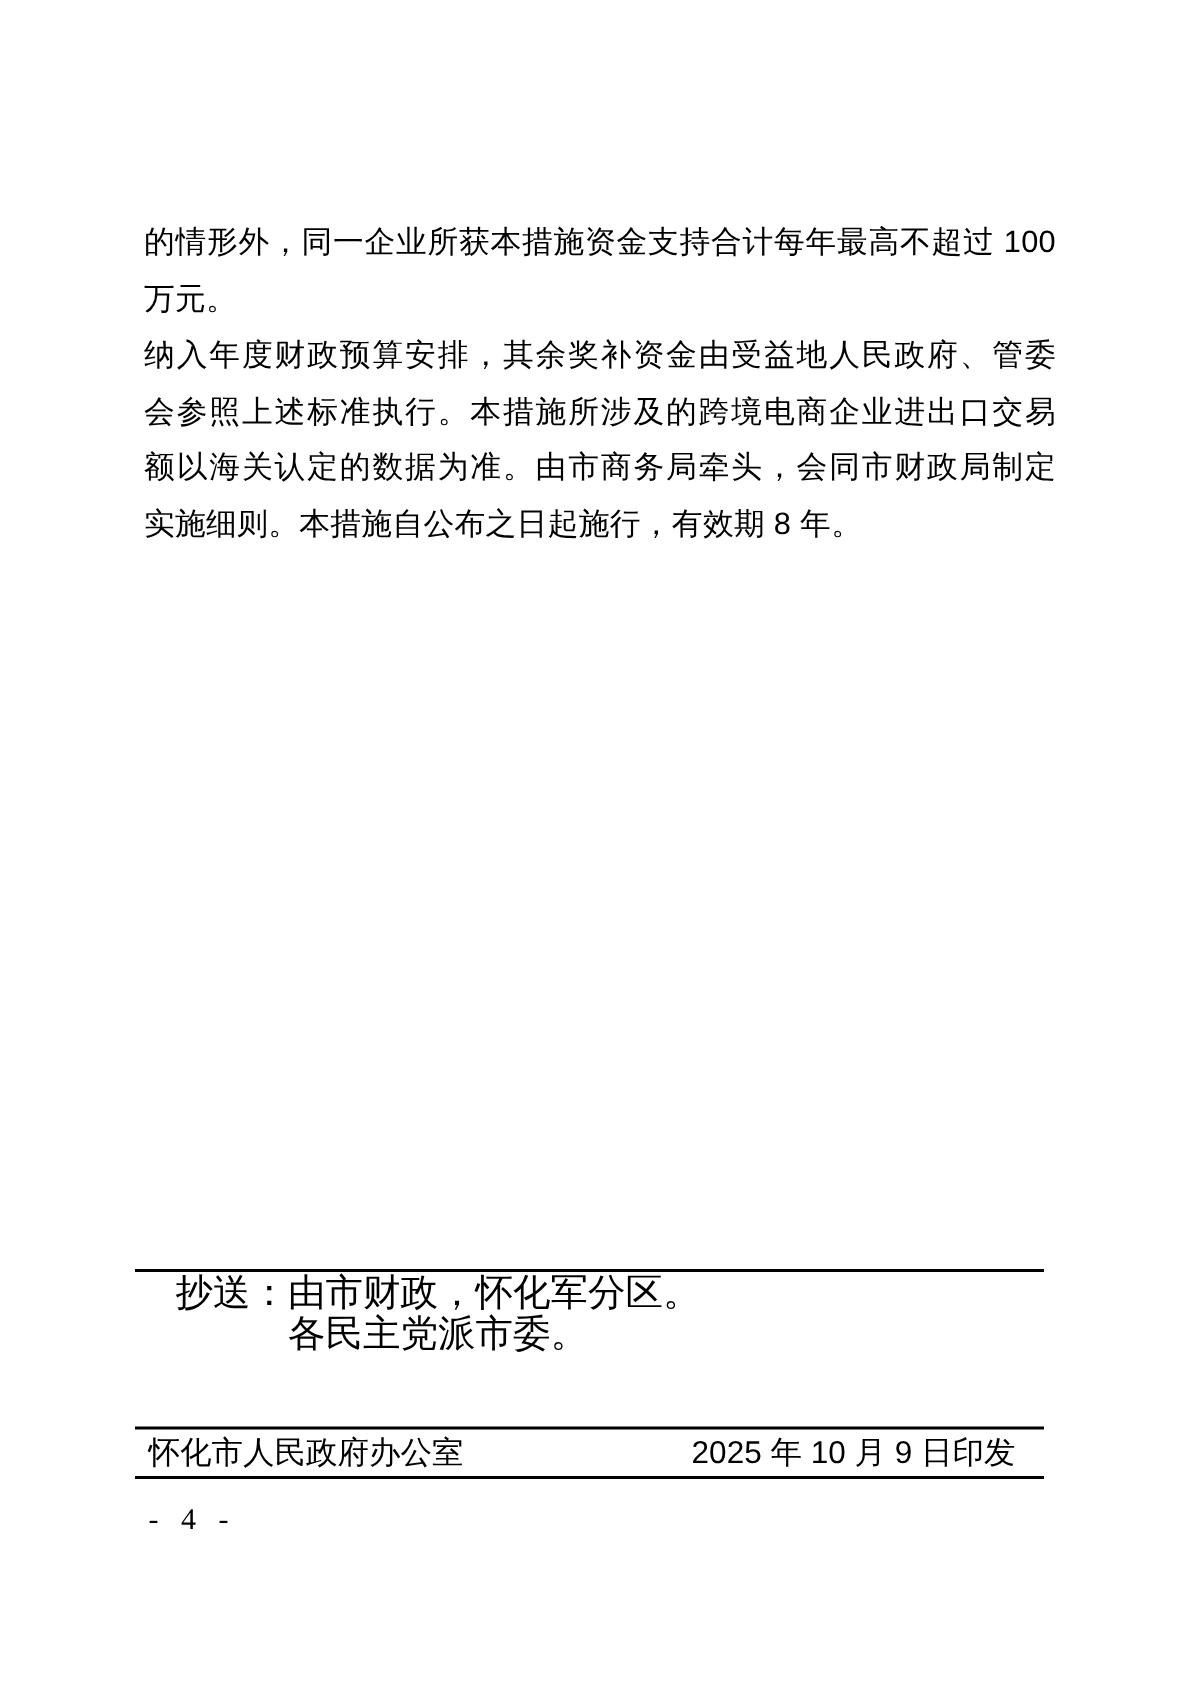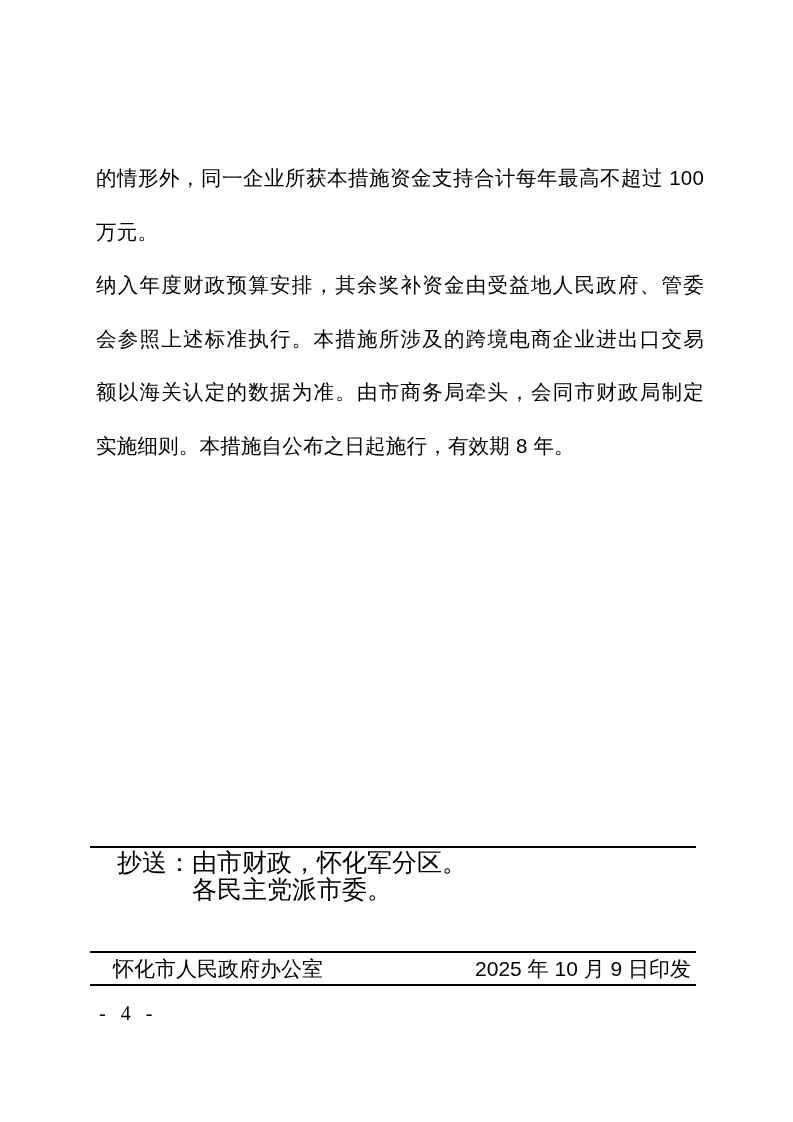--- a/index.html
+++ b/index.html
@@ -22,21 +22,20 @@
     position: absolute;
     left: 96px;
     top: 143px;
     width: 608px;
     font-size: 20.5px;
     line-height: 37.6px;
     letter-spacing: 0.2px;
   }
   .body-line {
     min-height: 37.6px;
-    margin-top: 16px;
   }
   .body-line.justify {
     text-align: justify;
     text-align-last: justify;
   }
   .body-line.indent {
     text-indent: 41px;
   }
 
   
@@ -64,21 +63,21 @@
   .copy-label {
     padding-left: 27px;
     white-space: nowrap;
   }
   .copy-lines {
     flex: 1;
   }
 
   .issuer-row {
     position: absolute;
-    left: 86px;
+    left: 72px;
     top: 955px;
     width: 606px;
     display: flex;
     justify-content: space-between;
     align-items: flex-end;
     font-size: 21px;
     line-height: 27px;
     gap: 10px;
   }
   .issuer-name { padding-left: 27px; }

